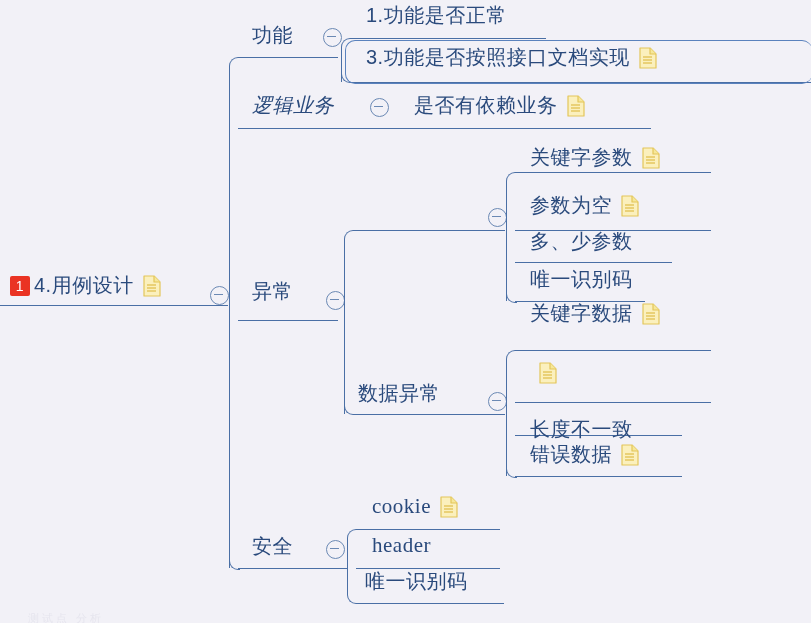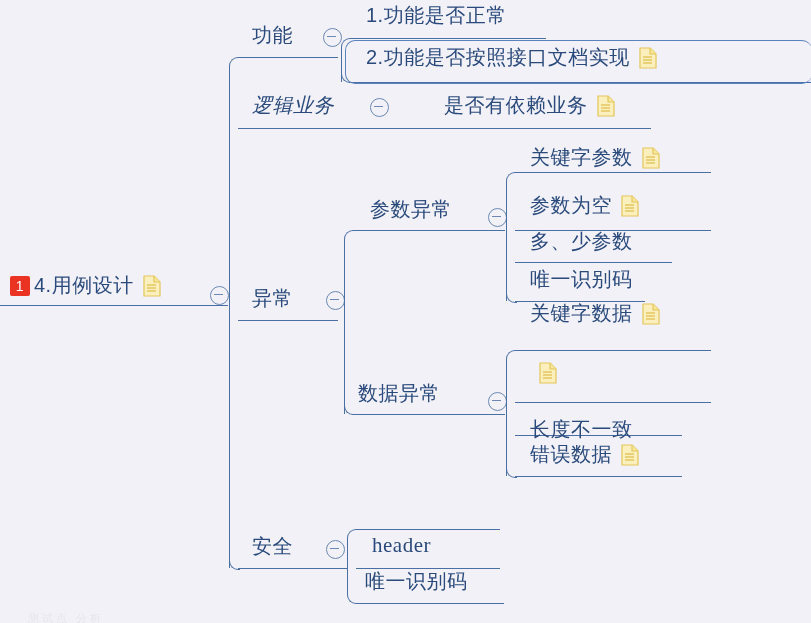--- a/index.html
+++ b/index.html
@@ -115,72 +115,69 @@
   <div class="elbow bl" style="left: 341px; top: 72px; width: 10px; height: 10px; border-color: rgb(74, 111, 165);"></div>
 
   <div class="ln hline" style="left: 350px; top: 38px; width: 196px; background: rgb(74, 111, 165);"></div>
   <div class="node" style="left:366px;top:2px;">
     <span class="txt" style="color: rgb(42, 74, 124);">1.功能是否正常</span>
   </div>
 
   <div class="ln hline" style="left: 350px; top: 82px; width: 461px; background: rgb(74, 111, 165);"></div>
   <div class="selbox" style="left: 345px; top: 40px; width: 466px; height: 42px; border-right: none rgb(90, 130, 189); border-top-color: rgb(90, 130, 189); border-bottom-color: rgb(90, 130, 189); border-left-color: rgb(90, 130, 189);"></div>
   <div class="node" style="left:366px;top:44px;">
-    <span class="txt" style="color: rgb(42, 74, 124);">2.功能是否按照接口文档实现</span>
+    <span class="txt" style="color: rgb(42, 74, 124);">3.功能是否按照接口文档实现</span>
     <span class="note">
       <svg width="18" height="22" viewBox="0 0 18 22">
         <path d="M1 1 H11 L17 7 V21 H1 Z" fill="#fbf0bd" stroke="#e3c65a" stroke-width="1.2" stroke-linejoin="round"></path>
         <path d="M11 1 V7 H17" fill="#f6e79a" stroke="#e3c65a" stroke-width="1.2" stroke-linejoin="round"></path>
         <g stroke="#ddb93f" stroke-width="1.1">
           <line x1="4" y1="10" x2="13" y2="10"></line>
           <line x1="4" y1="13" x2="13" y2="13"></line>
           <line x1="4" y1="16" x2="13" y2="16"></line>
         </g>
       </svg>
     </span>
   </div>
 
   <div class="ln hline" style="left: 238px; top: 128px; width: 413px; background: rgb(74, 111, 165);"></div>
   <div class="node" style="left:252px;top:92px;">
     <span class="txt" style="color: rgb(42, 74, 124); font-style: italic;">逻辑业务</span>
   </div>
   <div class="tognode" style="left:370px;top:98px;">
     <span class="tog"></span>
   </div>
-  <div class="node" style="left:414px;top:92px;margin-left:30px;">
+  <div class="node" style="left:414px;top:92px;">
     <span class="txt" style="color: rgb(42, 74, 124);">是否有依赖业务</span>
     <span class="note">
       <svg width="18" height="22" viewBox="0 0 18 22">
         <path d="M1 1 H11 L17 7 V21 H1 Z" fill="#fbf0bd" stroke="#e3c65a" stroke-width="1.2" stroke-linejoin="round"></path>
         <path d="M11 1 V7 H17" fill="#f6e79a" stroke="#e3c65a" stroke-width="1.2" stroke-linejoin="round"></path>
         <g stroke="#ddb93f" stroke-width="1.1">
           <line x1="4" y1="10" x2="13" y2="10"></line>
           <line x1="4" y1="13" x2="13" y2="13"></line>
           <line x1="4" y1="16" x2="13" y2="16"></line>
         </g>
       </svg>
     </span>
   </div>
 
   <div class="ln hline" style="left: 238px; top: 320px; width: 100px; background: rgb(74, 111, 165);"></div>
-  <div class="node" style="left:252px;top:285px;">
+  <div class="node" style="left:252px;top:278px;">
     <span class="txt" style="color: rgb(42, 74, 124);">异常</span>
   </div>
   <div class="tognode" style="left:326px;top:291px;">
     <span class="tog"></span>
   </div>
 
   <div class="elbow tl" style="left: 344px; top: 230px; width: 10px; height: 10px; border-color: rgb(74, 111, 165);"></div>
   <div class="ln vline" style="left: 344px; top: 239px; height: 175px; background: rgb(74, 111, 165);"></div>
   <div class="elbow bl" style="left: 344px; top: 404px; width: 10px; height: 10px; border-color: rgb(74, 111, 165);"></div>
 
   <div class="ln hline" style="left: 353px; top: 230px; width: 152px; background: rgb(74, 111, 165);"></div>
-  <div class="node" style="left:370px;top:196px;">
-    <span class="txt" style="color: rgb(42, 74, 124);">参数异常</span>
-  </div>
   <div class="tognode" style="left:488px;top:208px;">
     <span class="tog"></span>
   </div>
 
   <div class="elbow tl" style="left: 506px; top: 172px; width: 10px; height: 10px; border-color: rgb(74, 111, 165);"></div>
   <div class="ln vline" style="left: 506px; top: 181px; height: 120px; background: rgb(74, 111, 165);"></div>
   <div class="elbow bl" style="left: 506px; top: 292px; width: 10px; height: 10px; border-color: rgb(74, 111, 165);"></div>
 
   <div class="ln hline" style="left: 515px; top: 172px; width: 196px; background: rgb(74, 111, 165);"></div>
   <div class="node" style="left:530px;top:144px;">
@@ -294,20 +291,34 @@
   </div>
   <div class="tognode" style="left:326px;top:540px;">
     <span class="tog"></span>
   </div>
 
   <div class="elbow tl" style="left: 347px; top: 529px; width: 10px; height: 10px; border-color: rgb(74, 111, 165);"></div>
   <div class="ln vline" style="left: 347px; top: 538px; height: 56px; background: rgb(74, 111, 165);"></div>
   <div class="elbow bl" style="left: 347px; top: 593px; width: 10px; height: 10px; border-color: rgb(74, 111, 165);"></div>
 
   <div class="ln hline" style="left: 356px; top: 529px; width: 144px; background: rgb(74, 111, 165);"></div>
+  <div class="node latin" style="left:372px;top:494px;">
+    <span class="txt" style="color: rgb(42, 74, 124);">cookie</span>
+    <span class="note">
+      <svg width="18" height="22" viewBox="0 0 18 22">
+        <path d="M1 1 H11 L17 7 V21 H1 Z" fill="#fbf0bd" stroke="#e3c65a" stroke-width="1.2" stroke-linejoin="round"></path>
+        <path d="M11 1 V7 H17" fill="#f6e79a" stroke="#e3c65a" stroke-width="1.2" stroke-linejoin="round"></path>
+        <g stroke="#ddb93f" stroke-width="1.1">
+          <line x1="4" y1="10" x2="13" y2="10"></line>
+            <line x1="4" y1="13" x2="13" y2="13"></line>
+            <line x1="4" y1="16" x2="13" y2="16"></line>
+        </g>
+      </svg>
+    </span>
+  </div>
 
   <div class="ln hline" style="left: 356px; top: 568px; width: 144px; background: rgb(74, 111, 165);"></div>
   <div class="node latin" style="left:372px;top:533px;">
     <span class="txt" style="color: rgb(42, 74, 124);">header</span>
   </div>
 
   <div class="ln hline" style="left: 356px; top: 603px; width: 148px; background: rgb(74, 111, 165);"></div>
   <div class="node" style="left:365px;top:568px;">
     <span class="txt" style="color: rgb(42, 74, 124);">唯一识别码</span>
   </div>

